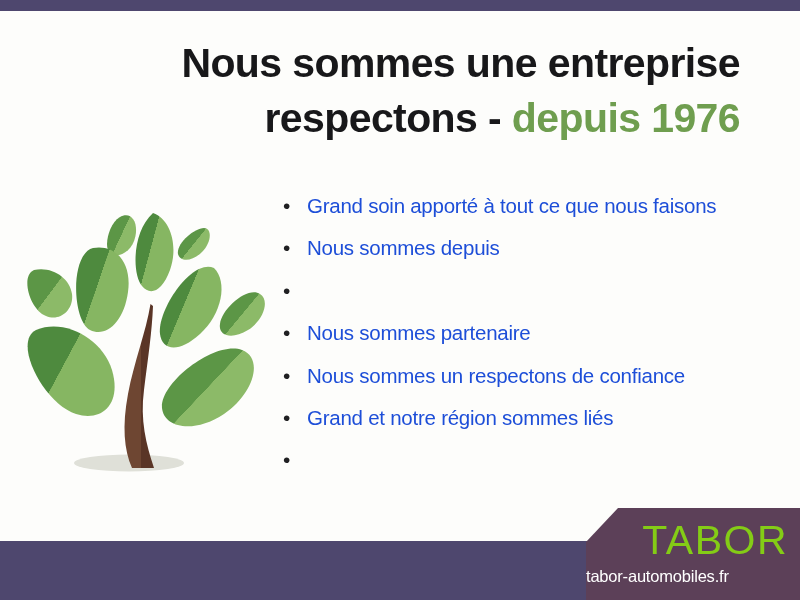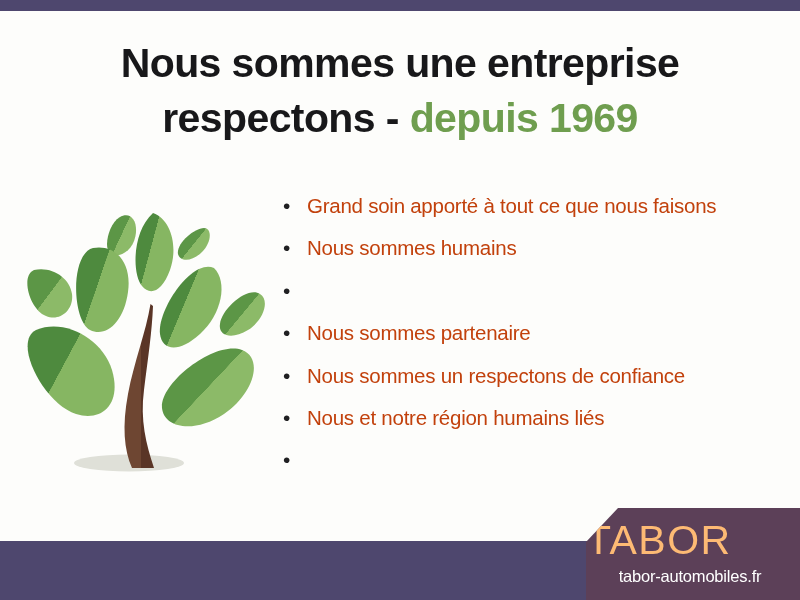--- a/index.html
+++ b/index.html
@@ -42,48 +42,48 @@
     top: 508px;
     width: 214px;
     height: 92px;
     background: #5c4058;
     clip-path: polygon(32px 0, 214px 0, 214px 92px, 0 92px, 0 34px);
   }
   .logo-wordmark {
     position: absolute;
     left: 0; right: 12px;
     top: 12px;
-    text-align: left;
-    color: #fdba74;
+    text-align: right;
+    color: #84cc16;
     font-family: "Liberation Sans", sans-serif;
     font-size: 41px;
     font-weight: 400;
     letter-spacing: 1.5px;
     line-height: 1;
   }
   .logo-url {
     position: absolute;
     left: 0; right: 6px;
     top: 60px;
-    text-align: center;
+    text-align: left;
     color: #ffffff;
     font-family: "Liberation Sans", sans-serif;
     font-size: 16.5px;
     font-weight: 400;
     letter-spacing: -0.2px;
     line-height: 1;
   }
 
   
   .headline {
     position: absolute;
     left: 60px;
     top: 36px;
     width: 680px;
-    text-align: center;
+    text-align: right;
     font-family: "Liberation Sans", sans-serif;
     font-weight: bold;
     font-size: 41px;
     line-height: 1.33;
     letter-spacing: -0.6px;
     color: #18181a;
   }
   .headline .accent {
     color: #6f9e4f;
   }
@@ -102,21 +102,21 @@
   }
   .bullet-dot {
     width: 24px;
     flex: 0 0 24px;
     color: #202022;
     font-size: 21px;
     line-height: 27px;
     text-align: left;
   }
   .bullet-text {
-    color: #c2410c;
+    color: #1d4ed8;
     font-family: "Liberation Sans", sans-serif;
     font-size: 20.5px;
     line-height: 27px;
     letter-spacing: -0.25px;
     white-space: nowrap;
   }
 
   
   .tree {
     position: absolute;
@@ -128,21 +128,21 @@
 </style>
 </head>
 <body>
 
 <div id="slide">
 
   <div class="bar-top"></div>
 
   <div class="headline">
     <span>Nous sommes une entreprise</span><br>
-    <span>respectons - </span><span class="accent">depuis 1969</span>
+    <span>respectons - </span><span class="accent">depuis 1976</span>
   </div>
 
   <div class="tree">
     <svg viewBox="0 0 250 310" width="250" height="310" xmlns="http://www.w3.org/2000/svg">
       <defs>
         <linearGradient id="lg" x1="0" y1="0" x2="1" y2="0.55">
           <stop offset="0%" stop-color="#4e8a3e"></stop>
           <stop offset="49.8%" stop-color="#4e8a3e"></stop>
           <stop offset="50%" stop-color="#86b662"></stop>
           <stop offset="100%" stop-color="#86b662"></stop>
@@ -190,40 +190,40 @@
 
   <div class="bullets">
 
     <div class="bullet-row">
       <span class="bullet-dot">•</span>
       <span class="bullet-text">Grand soin apporté à tout ce que nous faisons</span>
     </div>
 
     <div class="bullet-row">
       <span class="bullet-dot">•</span>
-      <span class="bullet-text">Nous sommes humains</span>
+      <span class="bullet-text">Nous sommes depuis</span>
     </div>
 
     <div class="bullet-row">
       <span class="bullet-dot">•</span>
     </div>
 
     <div class="bullet-row">
       <span class="bullet-dot">•</span>
       <span class="bullet-text">Nous sommes partenaire</span>
     </div>
 
     <div class="bullet-row">
       <span class="bullet-dot">•</span>
       <span class="bullet-text">Nous sommes un respectons de confiance</span>
     </div>
 
     <div class="bullet-row">
       <span class="bullet-dot">•</span>
-      <span class="bullet-text">Nous et notre région humains liés</span>
+      <span class="bullet-text">Grand et notre région sommes liés</span>
     </div>
 
     <div class="bullet-row">
       <span class="bullet-dot">•</span>
     </div>
 
   </div>
 
   <div class="bar-bottom"></div>
 

